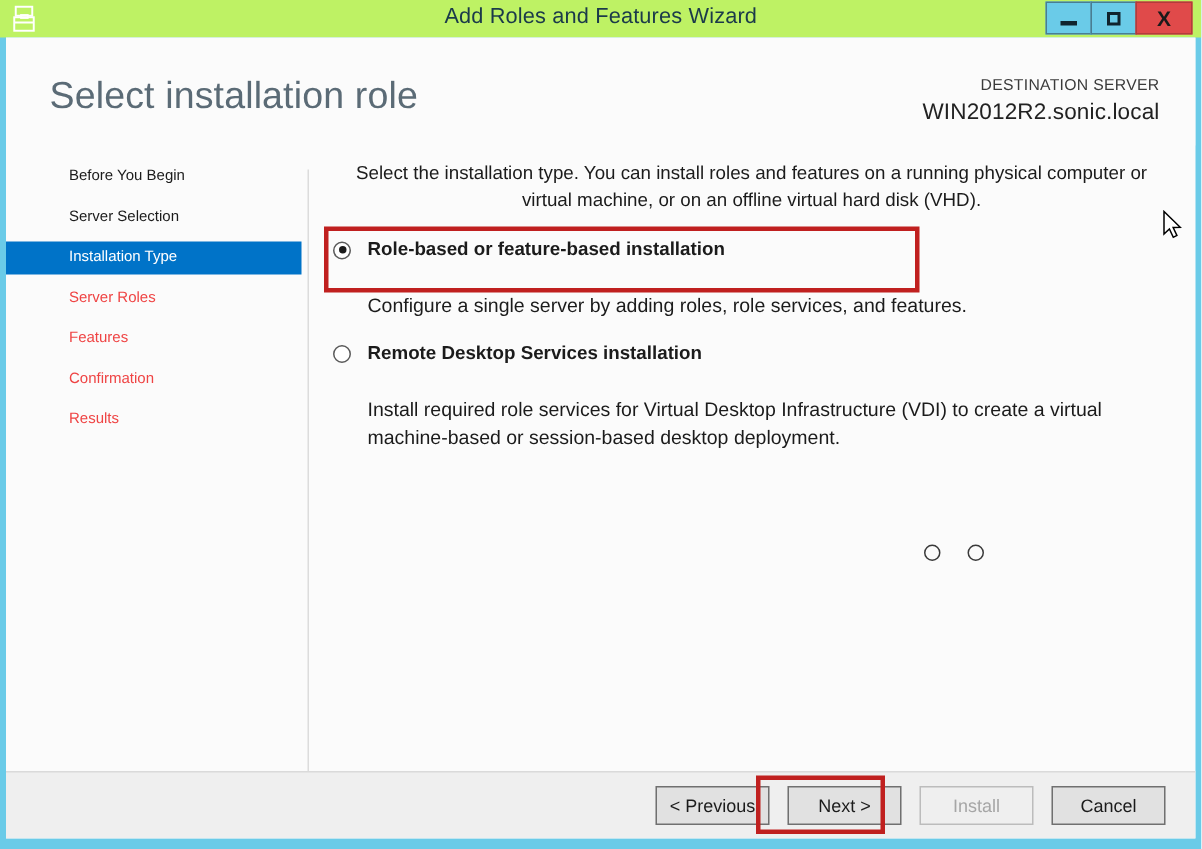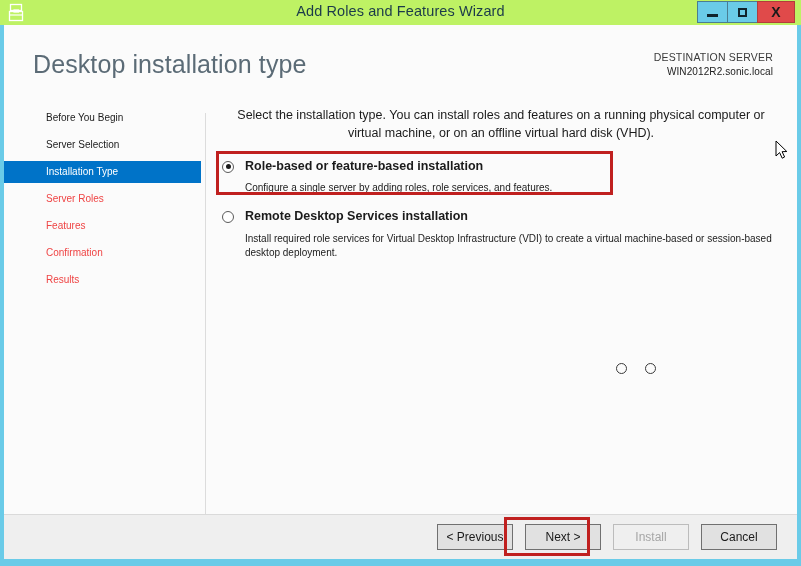--- a/index.html
+++ b/index.html
@@ -123,21 +123,21 @@
     top: 26px;
     text-align: right;
     line-height: 1.32;
   }
   .dest-label {
     font-size: 10.5px;
     color: #3a3a3a;
     letter-spacing: 0.2px;
   }
   .dest-value {
-    font-size: 10px;
+    font-size: 15px;
     color: #222222;
     letter-spacing: 0.1px;
   }
 
   
   .sidebar {
     position: absolute;
     left: 0;
     top: 82px;
     width: 197px;
@@ -217,24 +217,24 @@
     border-radius: 50%;
     background: #1b1b1b;
   }
   .option-title {
     font-size: 12.5px;
     font-weight: bold;
     color: #1b1b1b;
     line-height: 1.25;
   }
   .option-desc {
-    font-size: 10px;
+    font-size: 13px;
     color: #1b1b1b;
     line-height: 1.42;
-    margin-top: 7px;
+    margin-top: 21px;
     margin-left: 0px;
   }
 
   
   .annot-box {
     position: absolute;
     border: 3px solid #c0201f;
     box-sizing: border-box;
     pointer-events: none;
   }
@@ -341,21 +341,21 @@
       <div class="winbtn">
         <i class="max-glyph"></i>
       </div>
       <div class="winbtn close">X</div>
     </div>
   </div>
 
   <div class="window-body">
 
     <div class="page-header">
-      <div class="page-title">Desktop installation type</div>
+      <div class="page-title">Select installation role</div>
       <div class="dest-block">
         <div class="dest-label">DESTINATION SERVER</div>
         <div class="dest-value">WIN2012R2.sonic.local</div>
       </div>
     </div>
 
     <div class="sidebar">
       <div class="nav-item">Before You Begin</div>
       <div class="nav-item">Server Selection</div>
       <div class="nav-item selected">Installation Type</div>

